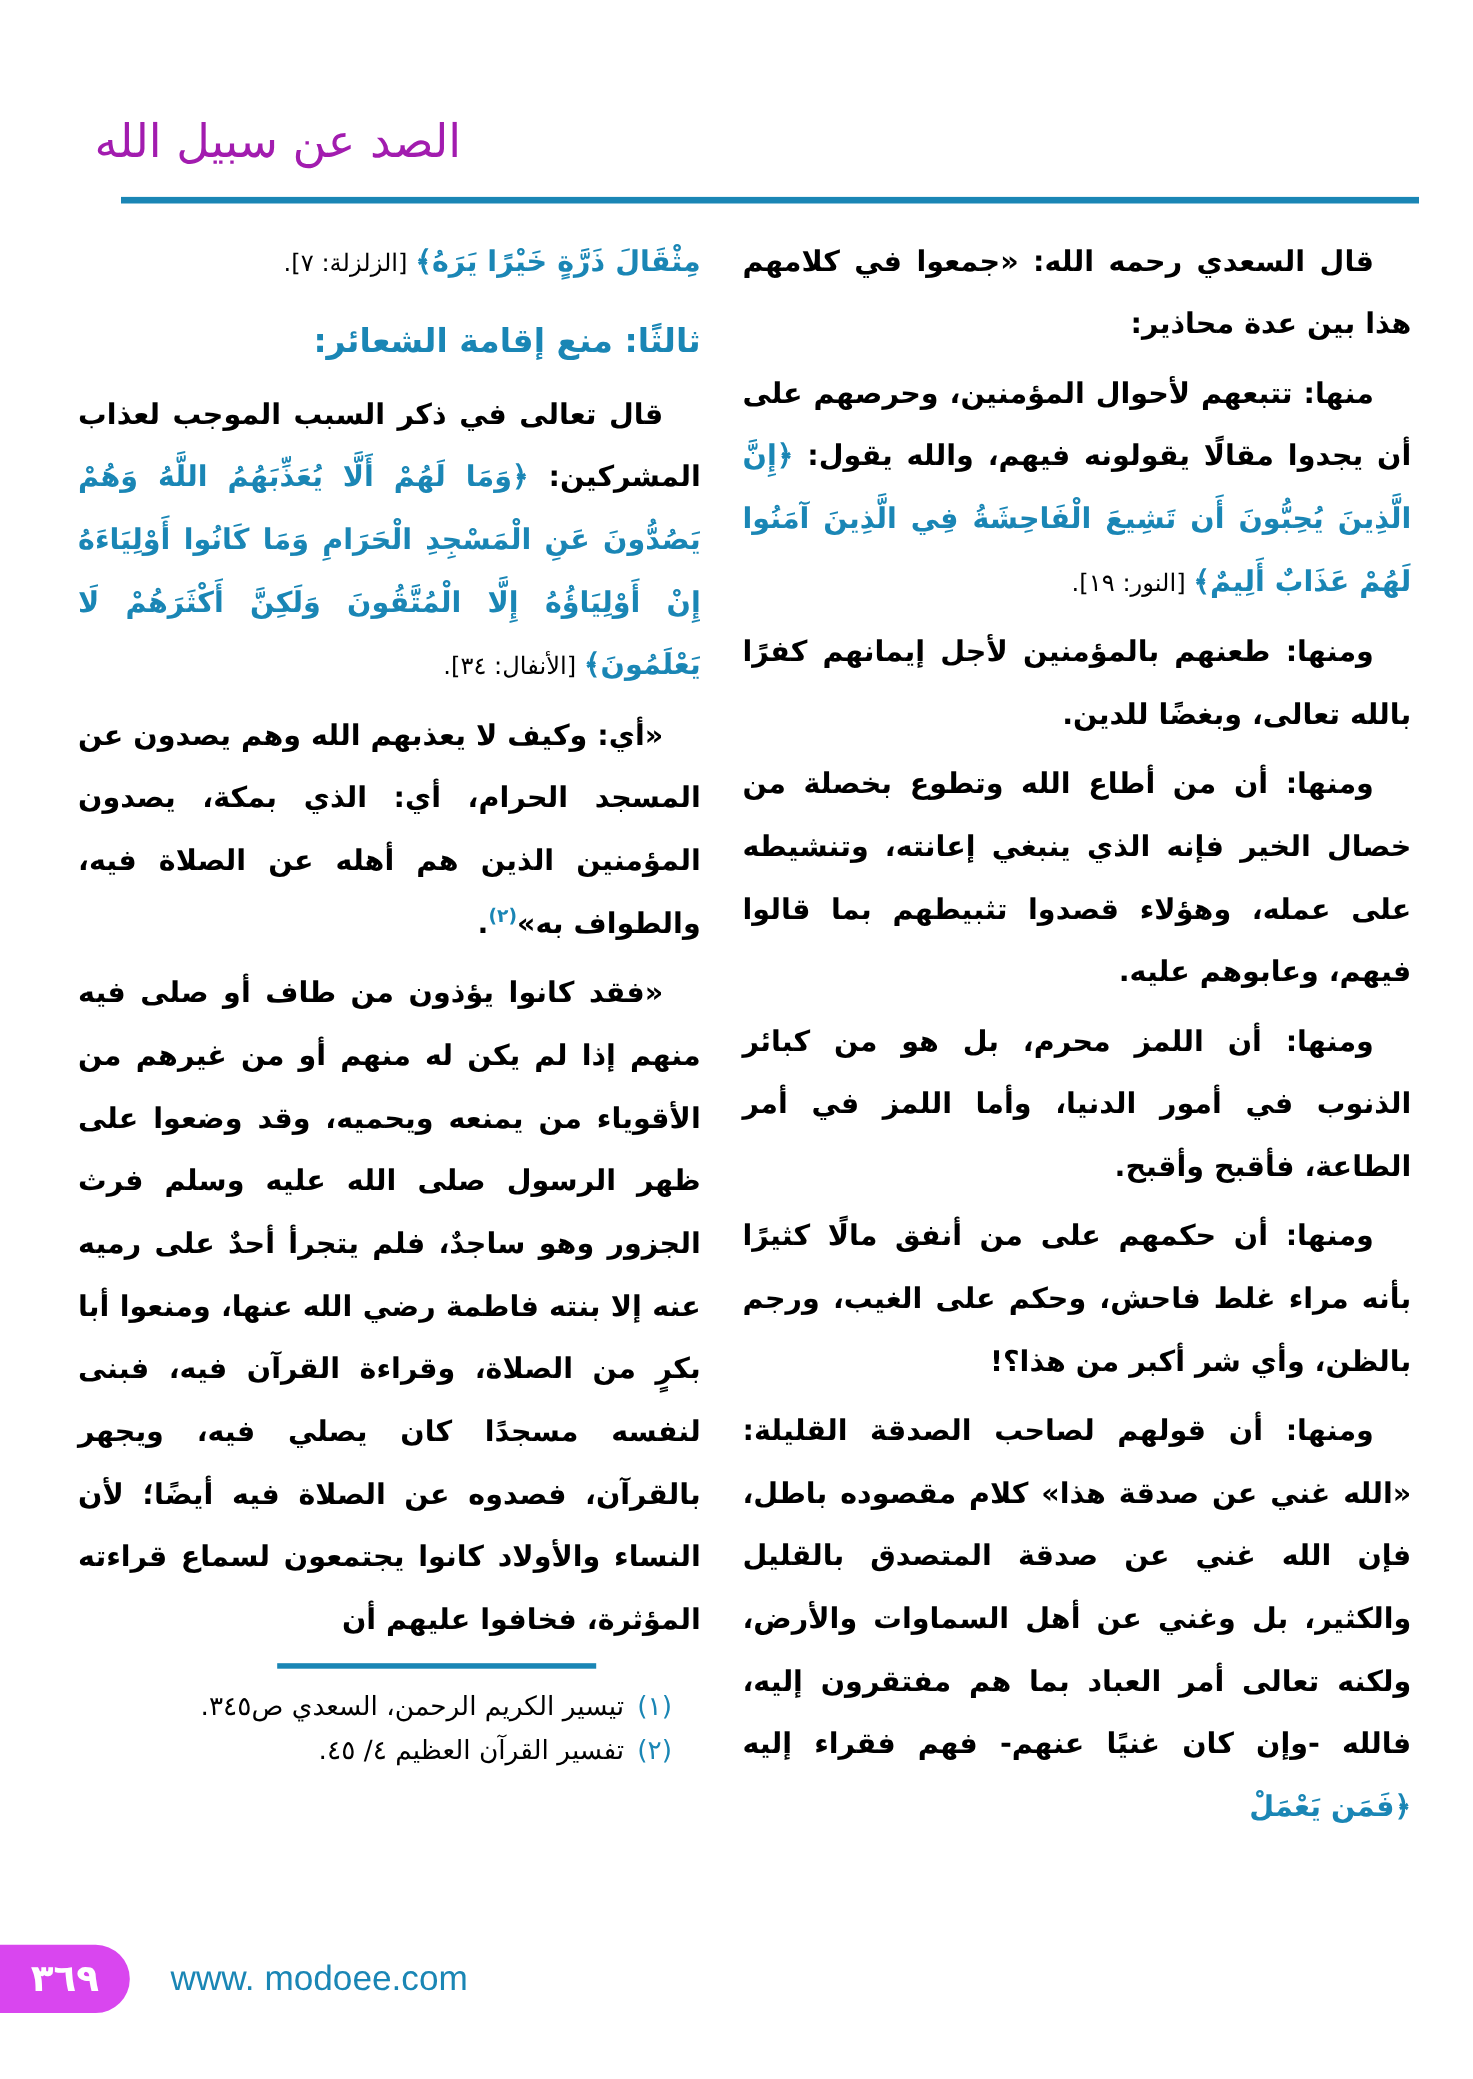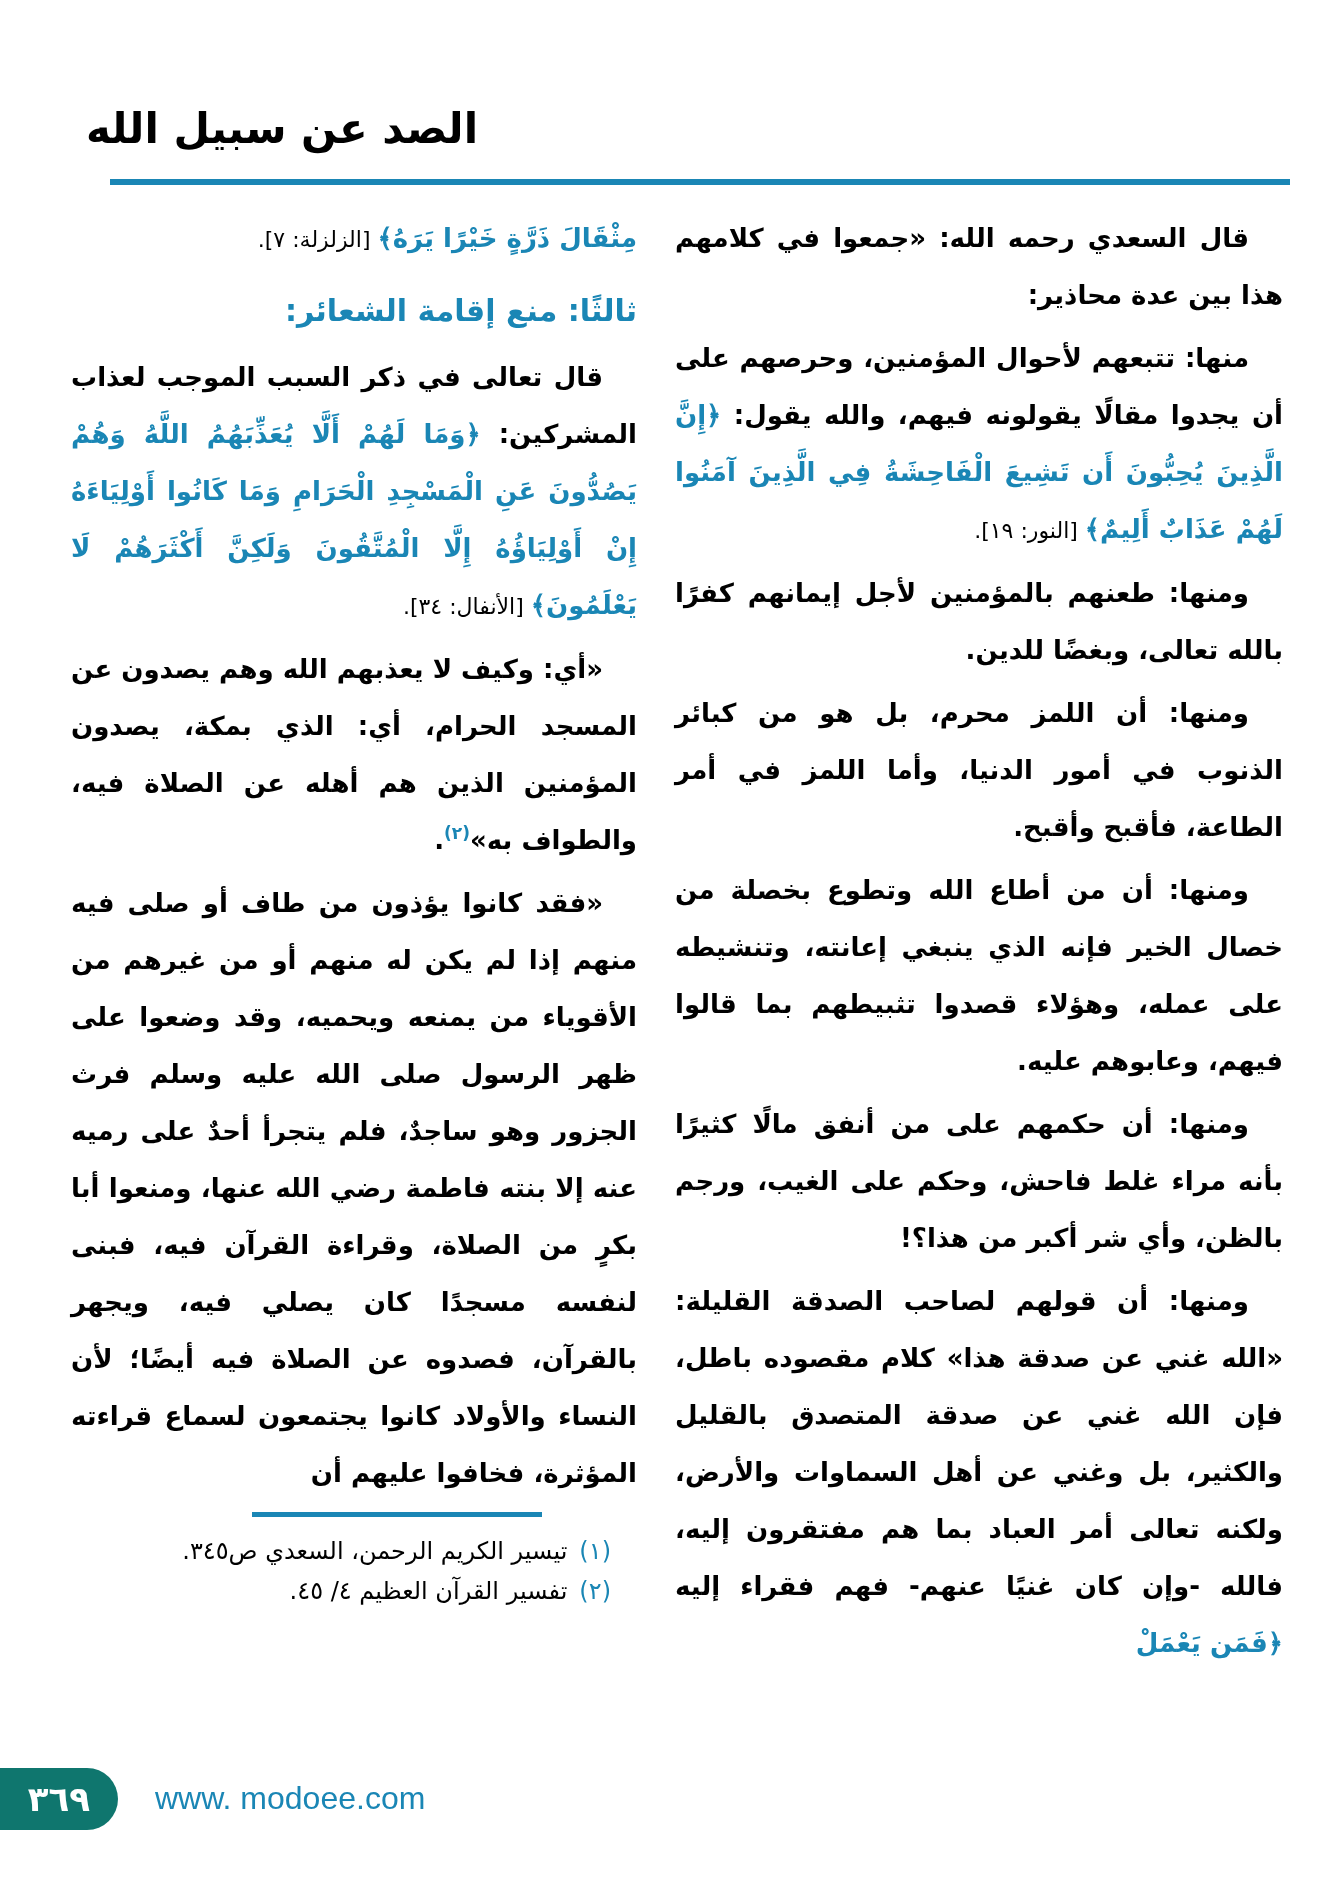--- a/index.html
+++ b/index.html
@@ -7,22 +7,22 @@
     position:relative;
     width:1339px;height:1890px;
     background:#ffffff;
     overflow:hidden;
     direction:rtl;
     font-family:"DejaVu Sans",sans-serif;
   }
   
   .book-title{
     position:absolute;left:86px;top:104px;
-    color:#000000;
-    font-size:42px;font-weight:700;
+    color:#a21caf;
+    font-size:42px;font-weight:400;
     letter-spacing:-1px;
     white-space:nowrap;
     direction:rtl;
   }
   .header-rule{
     position:absolute;left:110px;top:179px;
     width:1180px;height:6px;background:#1a86b5;
   }
   
   .columns{
@@ -57,21 +57,21 @@
     display:flex;gap:12px;
     padding-right:26px;
     font-size:24px;font-weight:400;line-height:40px;color:#000;
   }
   .fn-num{color:#1a86b5;flex:0 0 auto;}
   .fn-text{color:#000;}
   
   .page-badge{
     position:absolute;left:0;top:1768px;
     width:118px;height:62px;
-    background:#0f766e;
+    background:#d946ef;
     border-radius:0 31px 31px 0;
     color:#ffffff;
     font-size:34px;font-weight:700;line-height:62px;
     text-align:center;
   }
   .website{
     position:absolute;left:155px;top:1780px;
     color:#1a86b5;
     font-family:"Liberation Sans",sans-serif;
     font-size:32px;font-weight:400;
@@ -87,22 +87,22 @@
   <div class="book-title">الصد عن سبيل الله</div>
 
   <div class="header-rule"></div>
 
   <div class="columns">
 
     <section class="col col-right">
         <p class="para"><span class="seg-text">قال السعدي رحمه الله: «جمعوا في كلامهم هذا بين عدة محاذير:</span></p>
         <p class="para"><span class="seg-text">منها: تتبعهم لأحوال المؤمنين، وحرصهم على أن يجدوا مقالًا يقولونه فيهم، والله يقول: </span><span class="seg-quran">﴿إِنَّ الَّذِينَ يُحِبُّونَ أَن تَشِيعَ الْفَاحِشَةُ فِي الَّذِينَ آمَنُوا لَهُمْ عَذَابٌ أَلِيمٌ﴾</span><span class="seg-ref"> [النور: ١٩].</span></p>
         <p class="para"><span class="seg-text">ومنها: طعنهم بالمؤمنين لأجل إيمانهم كفرًا بالله تعالى، وبغضًا للدين.</span></p>
+        <p class="para"><span class="seg-text">ومنها: أن من أطاع الله وتطوع بخصلة من خصال الخير فإنه الذي ينبغي إعانته، وتنشيطه على عمله، وهؤلاء قصدوا تثبيطهم بما قالوا فيهم، وعابوهم عليه.</span></p>
         <p class="para"><span class="seg-text">ومنها: أن اللمز محرم، بل هو من كبائر الذنوب في أمور الدنيا، وأما اللمز في أمر الطاعة، فأقبح وأقبح.</span></p>
-        <p class="para"><span class="seg-text">ومنها: أن من أطاع الله وتطوع بخصلة من خصال الخير فإنه الذي ينبغي إعانته، وتنشيطه على عمله، وهؤلاء قصدوا تثبيطهم بما قالوا فيهم، وعابوهم عليه.</span></p>
         <p class="para"><span class="seg-text">ومنها: أن حكمهم على من أنفق مالًا كثيرًا بأنه مراء غلط فاحش، وحكم على الغيب، ورجم بالظن، وأي شر أكبر من هذا؟!</span></p>
         <p class="para"><span class="seg-text">ومنها: أن قولهم لصاحب الصدقة القليلة: «الله غني عن صدقة هذا» كلام مقصوده باطل، فإن الله غني عن صدقة المتصدق بالقليل والكثير، بل وغني عن أهل السماوات والأرض، ولكنه تعالى أمر العباد بما هم مفتقرون إليه، فالله -وإن كان غنيًا عنهم- فهم فقراء إليه </span><span class="seg-quran">﴿فَمَن يَعْمَلْ</span></p>
       </section>
 
     <section class="col col-left">
       <div>
           <p class="para cont"><span class="seg-quran">مِثْقَالَ ذَرَّةٍ خَيْرًا يَرَهُ﴾</span><span class="seg-ref"> [الزلزلة: ٧].</span></p>
           <p class="para heading"><span class="seg-text">ثالثًا: منع إقامة الشعائر:</span></p>
           <p class="para"><span class="seg-text">قال تعالى في ذكر السبب الموجب لعذاب المشركين: </span><span class="seg-quran">﴿وَمَا لَهُمْ أَلَّا يُعَذِّبَهُمُ اللَّهُ وَهُمْ يَصُدُّونَ عَنِ الْمَسْجِدِ الْحَرَامِ وَمَا كَانُوا أَوْلِيَاءَهُ إِنْ أَوْلِيَاؤُهُ إِلَّا الْمُتَّقُونَ وَلَكِنَّ أَكْثَرَهُمْ لَا يَعْلَمُونَ﴾</span><span class="seg-ref"> [الأنفال: ٣٤].</span></p>
           <p class="para"><span class="seg-text">«أي: وكيف لا يعذبهم الله وهم يصدون عن المسجد الحرام، أي: الذي بمكة، يصدون المؤمنين الذين هم أهله عن الصلاة فيه، والطواف به»</span><span class="seg-fnref">(٢)</span><span class="seg-text">.</span></p>

